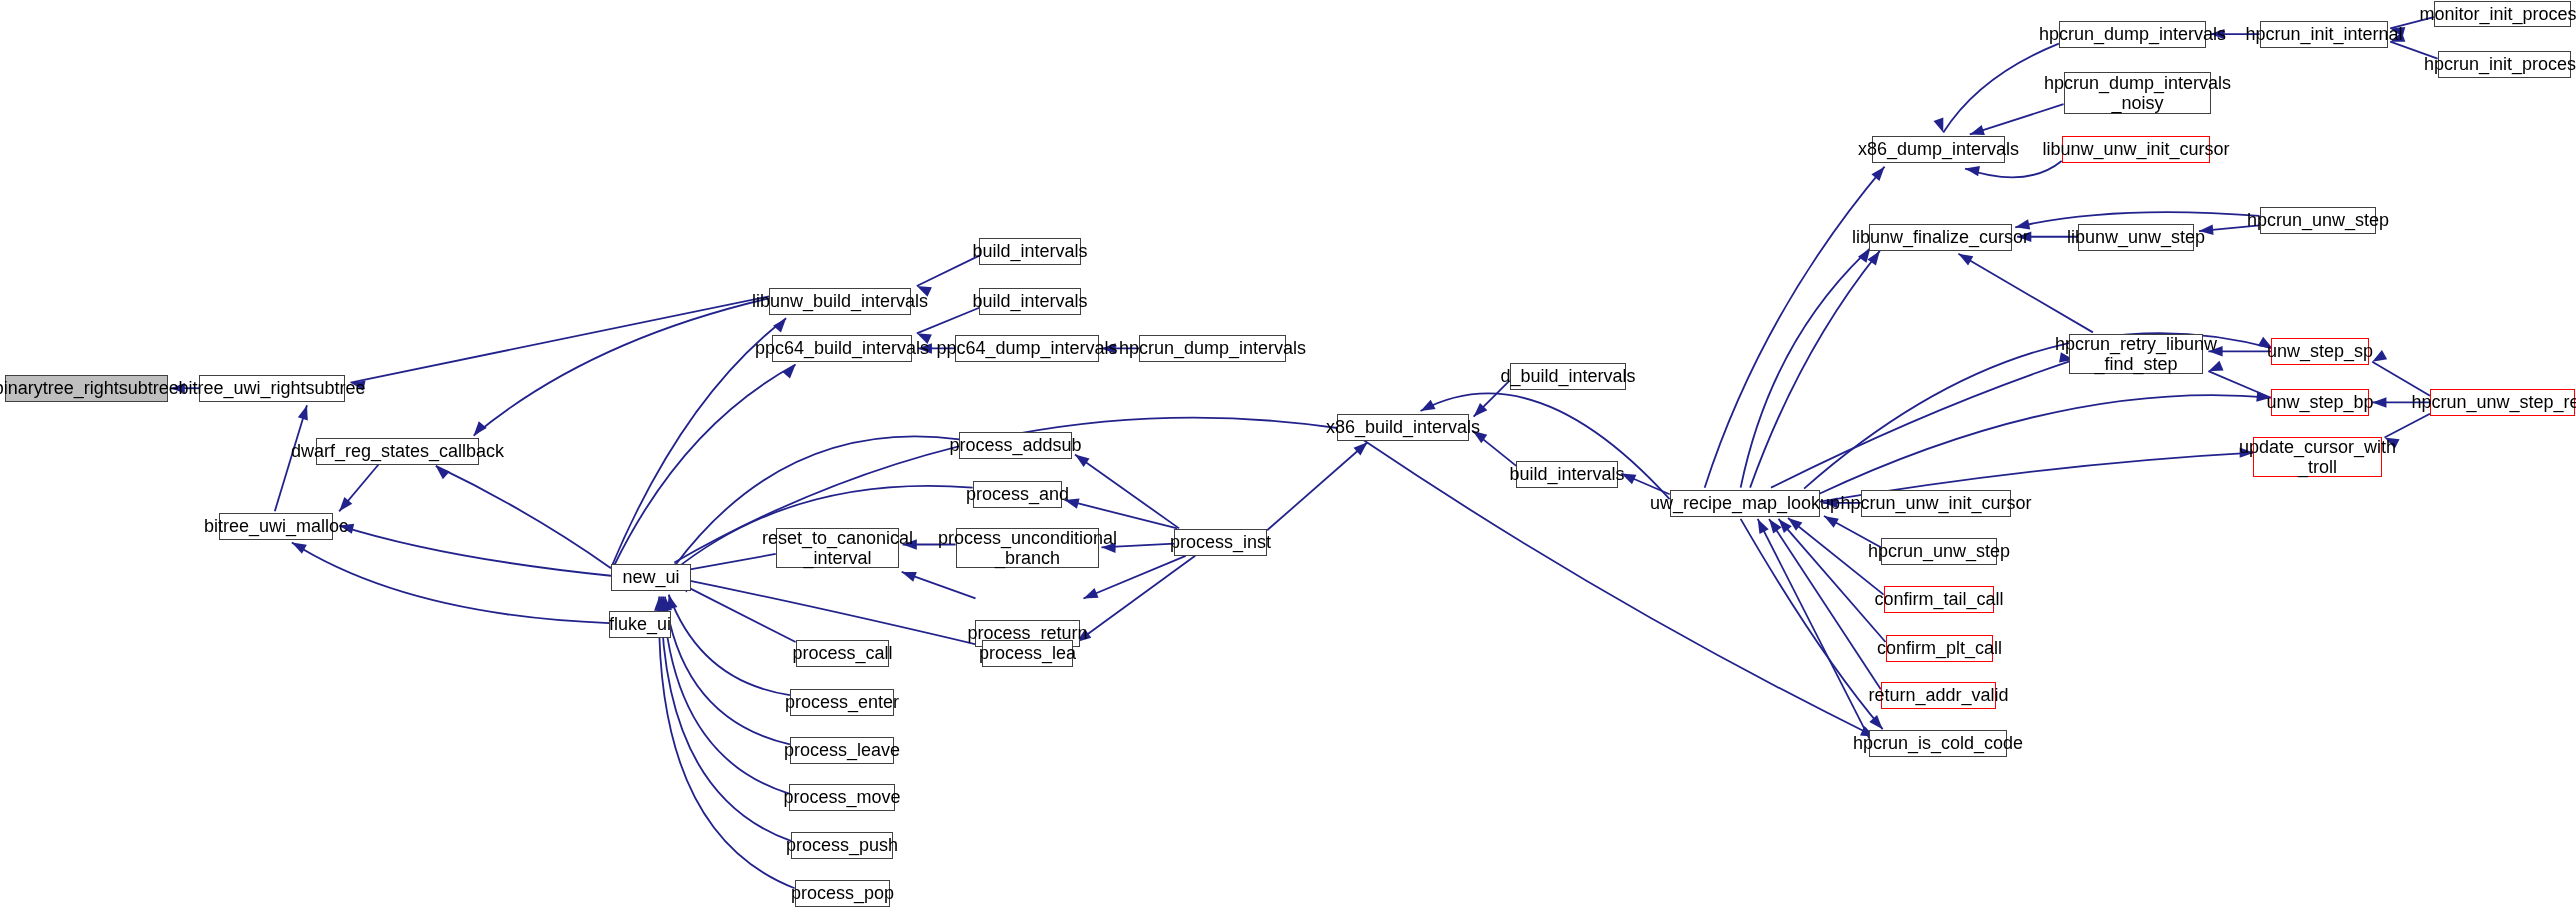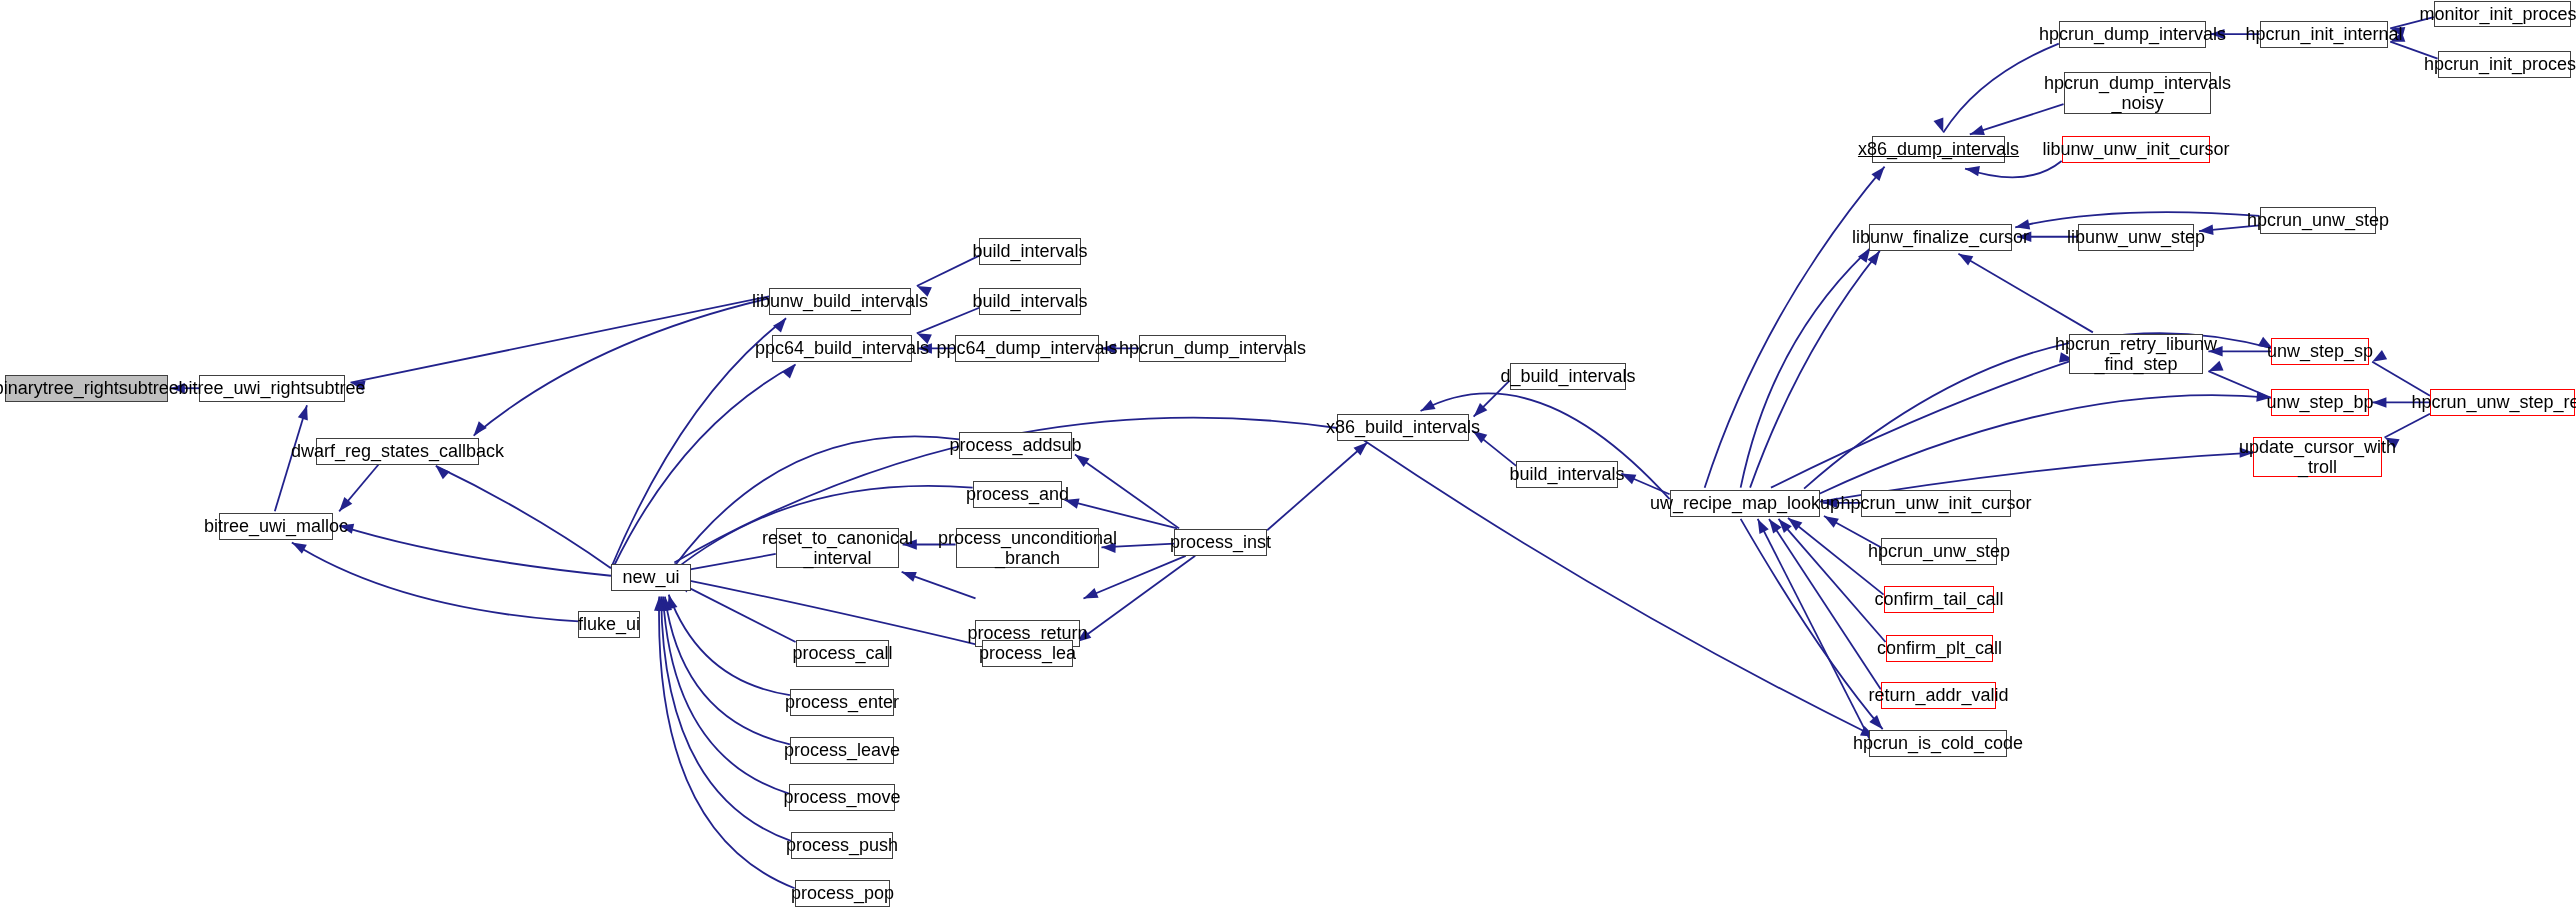--- a/index.html
+++ b/index.html
@@ -155,21 +155,21 @@
       <polygon points="0,0 -15,-5.5 -15,5.5" class="arrow" transform="translate(2505,382) rotate(150)"></polygon>
       <polygon points="0,0 -15,-5.5 -15,5.5" class="arrow" transform="translate(2505,425) rotate(180)"></polygon>
       <polygon points="0,0 -15,-5.5 -15,5.5" class="arrow" transform="translate(2518,462) rotate(207)"></polygon>
     </svg>
   <div id="node-layer">
       <div class="node root" style="left: 4.7px; top: 375px; width: 163px; height: 26.5px;">binarytree_rightsubtree</div>
       <div class="node" style="left: 199px; top: 375px; width: 146px; height: 26.5px;">bitree_uwi_rightsubtree</div>
       <div class="node" style="left: 219px; top: 513px; width: 114px; height: 26.5px;">bitree_uwi_malloc</div>
       <div class="node" style="left: 316px; top: 438px; width: 163px; height: 26.5px; text-align: center;">dwarf_reg_states_callback</div>
       <div class="node" style="left: 611px; top: 564px; width: 80px; height: 26.5px;">new_ui</div>
-      <div class="node" style="left: 578px; top: 611px; width: 62px; height: 26.5px; text-align: center;">fluke_ui</div>
+      <div class="node" style="left: 609px; top: 611px; width: 62px; height: 26.5px; text-align: center;">fluke_ui</div>
       <div class="node" style="left: 769px; top: 288px; width: 142px; height: 26.5px;">libunw_build_intervals</div>
       <div class="node" style="left: 979px; top: 238px; width: 102px; height: 26.5px;">build_intervals</div>
       <div class="node" style="left: 772px; top: 335px; width: 140px; height: 26.5px;">ppc64_build_intervals</div>
       <div class="node" style="left: 979px; top: 288px; width: 102px; height: 26.5px;">build_intervals</div>
       <div class="node" style="left: 955px; top: 335px; width: 144px; height: 26.5px;">ppc64_dump_intervals</div>
       <div class="node" style="left: 1139px; top: 335px; width: 147px; height: 26.5px;">hpcrun_dump_intervals</div>
       <div class="node" style="left: 959px; top: 432px; width: 113px; height: 26.5px;">process_addsub</div>
       <div class="node" style="left: 973px; top: 481px; width: 89px; height: 26.5px;">process_and</div>
       <div class="node" style="left: 776px; top: 528px; width: 123px; height: 40px;">reset_to_canonical
 _interval</div>
@@ -187,21 +187,21 @@
       <div class="node" style="left: 1337px; top: 414px; width: 132px; height: 26.5px;">x86_build_intervals</div>
       <div class="node" style="left: 1510px; top: 363px; width: 116px; height: 26.5px;">d_build_intervals</div>
       <div class="node" style="left: 1516px; top: 461px; width: 102px; height: 26.5px;">build_intervals</div>
       <div class="node" style="left: 1670px; top: 490px; width: 150px; height: 26.5px;">uw_recipe_map_lookup</div>
       <div class="node" style="left: 1861px; top: 490px; width: 150px; height: 26.5px;">hpcrun_unw_init_cursor</div>
       <div class="node" style="left: 1881px; top: 538px; width: 116px; height: 26.5px;">hpcrun_unw_step</div>
       <div class="node red" style="left: 1884px; top: 586px; width: 110px; height: 26.5px;">confirm_tail_call</div>
       <div class="node red" style="left: 1886px; top: 635px; width: 107px; height: 26.5px;">confirm_plt_call</div>
       <div class="node red" style="left: 1881px; top: 682px; width: 115px; height: 26.5px;">return_addr_valid</div>
       <div class="node" style="left: 1869px; top: 730px; width: 138px; height: 26.5px;">hpcrun_is_cold_code</div>
-      <div class="node" style="left: 1872px; top: 136px; width: 133px; height: 26.5px; text-decoration: underline;">x86_dump_intervals</div>
+      <div class="node" style="left: 1872px; top: 136px; width: 133px; height: 26.5px;">x86_dump_intervals</div>
       <div class="node" style="left: 2059px; top: 21px; width: 147px; height: 26.5px;">hpcrun_dump_intervals</div>
       <div class="node" style="left: 2064px; top: 72px; width: 147px; height: 42px;">hpcrun_dump_intervals
 _noisy</div>
       <div class="node red" style="left: 2062px; top: 136px; width: 148px; height: 26.5px;">libunw_unw_init_cursor</div>
       <div class="node" style="left: 2260px; top: 21px; width: 128px; height: 26.5px;">hpcrun_init_internal</div>
       <div class="node" style="left: 2434px; top: 0.9px; width: 137px; height: 26.5px;">monitor_init_process</div>
       <div class="node" style="left: 2438px; top: 51px; width: 133px; height: 26.5px;">hpcrun_init_process</div>
       <div class="node" style="left: 1869px; top: 224px; width: 143px; height: 26.5px;">libunw_finalize_cursor</div>
       <div class="node" style="left: 2078px; top: 224px; width: 116px; height: 26.5px;">libunw_unw_step</div>
       <div class="node" style="left: 2260px; top: 207px; width: 116px; height: 26.5px;">hpcrun_unw_step</div>

